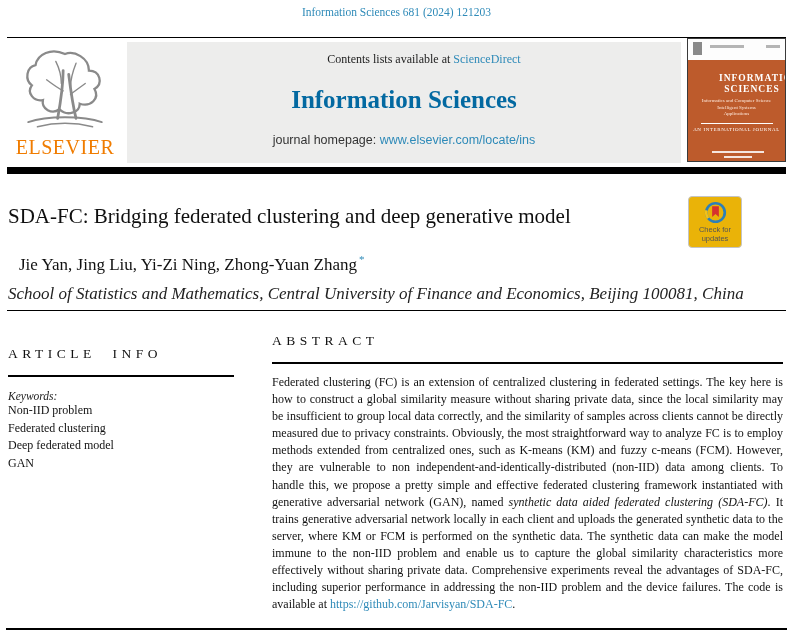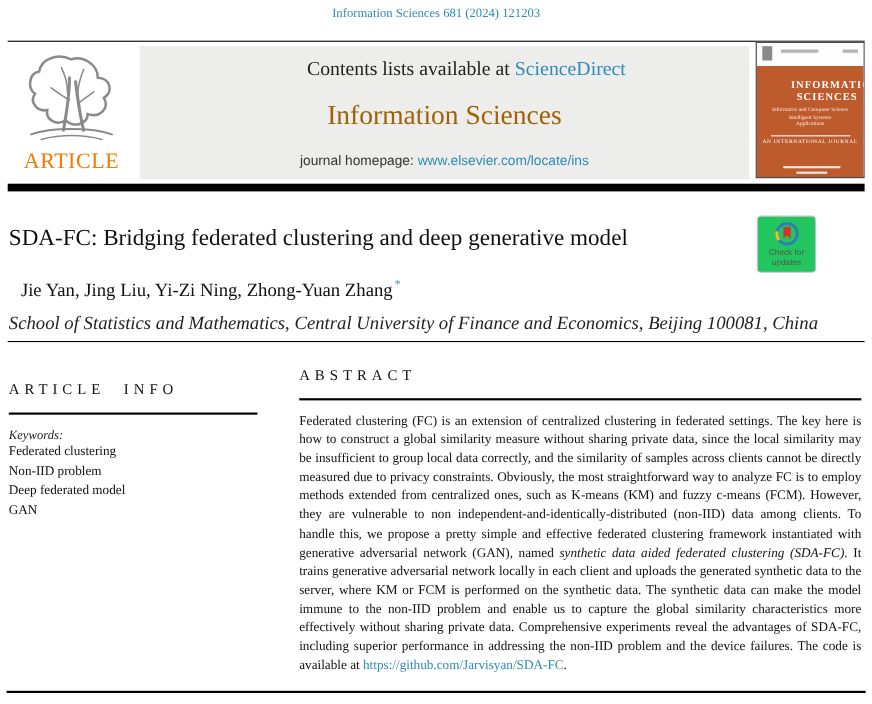--- a/index.html
+++ b/index.html
@@ -19,22 +19,22 @@
   .rule-bottom{ top:628px; left:6px; width:781px; height:2px; }
 
   
   .masthead { position:absolute; top:42px; left:7px; width:779px; height:121px; }
   .elsevier { position:absolute; left:0; top:0; width:116px; height:121px; text-align:center; }
   .elsevier svg { display:block; margin:0 auto; }
   .elsevier .wordmark { color:#f07c00; font-size:20px; letter-spacing:0.5px; line-height:1; margin-top:1px; }
 
   .graybox { position:absolute; left:120px; top:0; width:554px; height:121px;
              background:#ededec; text-align:center; }
-  .contents-line { padding-top:10px; font-size:18px; color:#222;padding-left:40px; }
-  .journal-name  { margin-top:19px; font-size:25px; color:#a16207; }
+  .contents-line { padding-top:10px; font-size:12px; color:#222;padding-left:40px; }
+  .journal-name  { margin-top:19px; font-size:25px; color:#0369a1;font-weight:bold; }
   .homepage-line { margin-top:19px; font-family:"Liberation Sans", sans-serif; font-size:12.5px; color:#333; }
   .link { color:#2e8ab8; text-decoration:none; cursor:pointer; }
 
   
   .cover { position:absolute; left:680px; top:-4px; width:99px; height:124px;
            border:1px solid #3a3a3a; background:#fff; overflow:hidden; }
   .cover-top { position:relative; height:21px; background:#fdfdfd; }
   .cover-minilogo { position:absolute; left:5px; top:3px; width:9px; height:13px; background:#8a8a8a; }
   .cover-topbar1  { position:absolute; left:22px; top:6px; width:34px; height:3px; background:#b5b5b5; }
   .cover-topbar2  { position:absolute; right:5px; top:6px; width:14px; height:3px; background:#b5b5b5; }
@@ -47,21 +47,21 @@
   .cover-botbar2 { position:absolute; bottom:5px;  left:36px; width:28px; height:2px; background:rgba(255,255,255,.85); }
 
   
   .title { position:absolute; top:204px; left:8px; width:670px; font-size:21px; color:#0f0f0f; }
   .authors { position:absolute; top:253px; left:19px; font-size:17px; color:#111; }
   .authors sup { color:#2e8ab8; font-size:11px; margin-left:2px; }
   .affiliation { position:absolute; top:284px; left:8px; font-style:italic; font-size:17px; color:#222; }
 
   
   .badge { position:absolute; top:196px; left:688px; width:54px; height:52px;
-           background:#22c55e; border:1px solid #c4c4c4; border-radius:4px;
+           background:#eab308; border:1px solid #c4c4c4; border-radius:4px;
            display:flex; flex-direction:column; align-items:center; justify-content:center;
            cursor:pointer; }
   .badge-label { font-family:"Liberation Sans", sans-serif; font-size:7.5px; line-height:8.5px;
                  color:#555; text-align:center; margin-top:2px; }
 
   
   .col-head { font-size:13.5px; letter-spacing:4.5px; word-spacing:9px; color:#111; }
   .col-rule { height:2px; background:#000; margin-top:13px; }
   .left-col  { position:absolute; top:333px; left:8px;   width:226px;margin-top:13px; }
   .right-col { position:absolute; top:333px; left:272px; width:511px; }
@@ -88,21 +88,21 @@
           <path d="M40 20 C44 28 46 36 46 44" stroke-width="1.5"></path>
           <path d="M62 22 C58 32 56 40 56 48" stroke-width="1.5"></path>
           <path d="M48 30 C48 45 46 60 42 82" stroke-width="3"></path>
           <path d="M54 34 C56 50 58 66 62 82" stroke-width="3"></path>
           <path d="M30 40 C38 46 44 50 48 52" stroke-width="1.5"></path>
           <path d="M72 44 C64 50 58 54 56 56" stroke-width="1.5"></path>
           <path d="M10 86 C30 79 70 79 90 86"></path>
           <path d="M20 91 C40 86 60 86 80 91" stroke-width="1.5"></path>
         </g>
       </svg>
-      <div class="wordmark">ARTICLE</div>
+      <div class="wordmark">ELSEVIER</div>
     </div>
 
     <div class="graybox">
       <div class="contents-line"><span>Contents lists available at </span><a class="link">ScienceDirect</a></div>
       <div class="journal-name">Information Sciences</div>
       <div class="homepage-line"><span>journal homepage: </span><a class="link">www.elsevier.com/locate/ins</a></div>
     </div>
 
     <div class="cover">
       <div class="cover-top">
@@ -147,22 +147,22 @@
   <div class="authors"><span>Jie Yan, Jing Liu, Yi-Zi Ning, Zhong-Yuan Zhang</span><sup>*</sup></div>
 
   <div class="affiliation">School of Statistics and Mathematics, Central University of Finance and Economics, Beijing 100081, China</div>
 
   <div class="rule rule-mid"></div>
 
   <div class="left-col">
     <div class="col-head">ARTICLE INFO</div>
     <div class="col-rule"></div>
     <div class="kw-label">Keywords:</div>
+    <div class="kw-item">Non-IID problem</div>
     <div class="kw-item">Federated clustering</div>
-    <div class="kw-item">Non-IID problem</div>
     <div class="kw-item">Deep federated model</div>
     <div class="kw-item">GAN</div>
   </div>
 
   <div class="right-col">
     <div class="col-head">ABSTRACT</div>
     <div class="col-rule"></div>
     <p class="abstract"><span>Federated clustering (FC) is an extension of centralized clustering in federated settings. The key here is how to construct a global similarity measure without sharing private data, since the local similarity may be insufficient to group local data correctly, and the similarity of samples across clients cannot be directly measured due to privacy constraints. Obviously, the most straightforward way to analyze FC is to employ methods extended from centralized ones, such as K-means (KM) and fuzzy c-means (FCM). However, they are vulnerable to non independent-and-identically-distributed (non-IID) data among clients. To handle this, we propose a pretty simple and effective federated clustering framework instantiated with generative adversarial network (GAN), named </span><em>synthetic data aided federated clustering (SDA-FC)</em><span>. It trains generative adversarial network locally in each client and uploads the generated synthetic data to the server, where KM or FCM is performed on the synthetic data. The synthetic data can make the model immune to the non-IID problem and enable us to capture the global similarity characteristics more effectively without sharing private data. Comprehensive experiments reveal the advantages of SDA-FC, including superior performance in addressing the non-IID problem and the device failures. The code is available at </span><a class="link">https://github.com/Jarvisyan/SDA-FC</a><span>.</span></p>
   </div>
 

